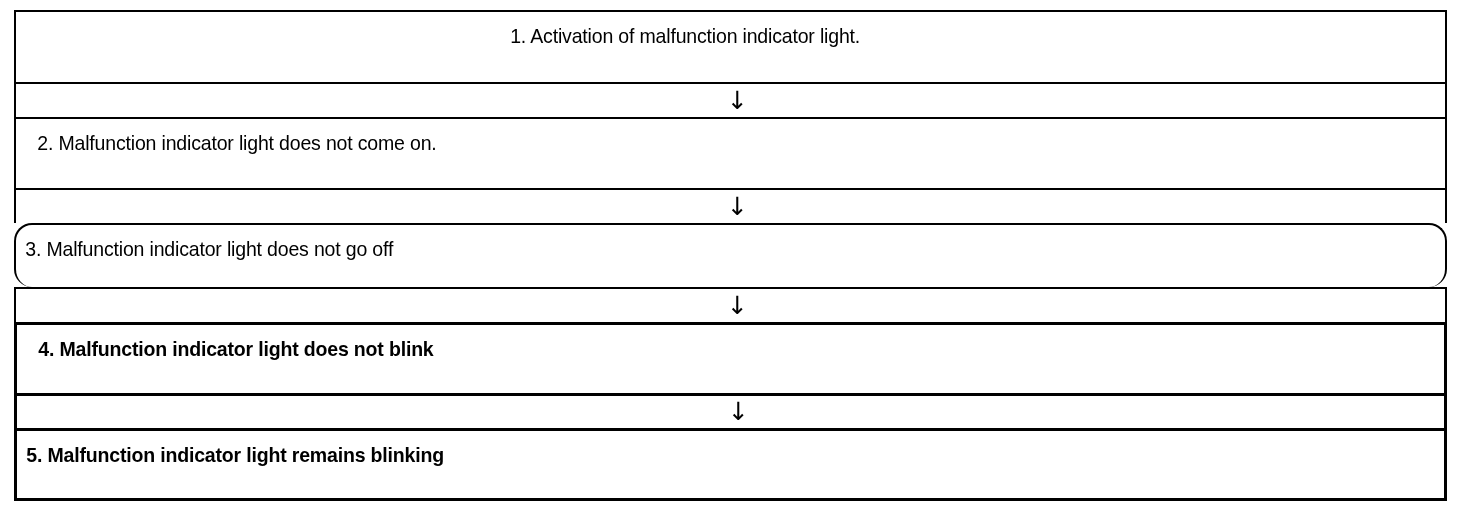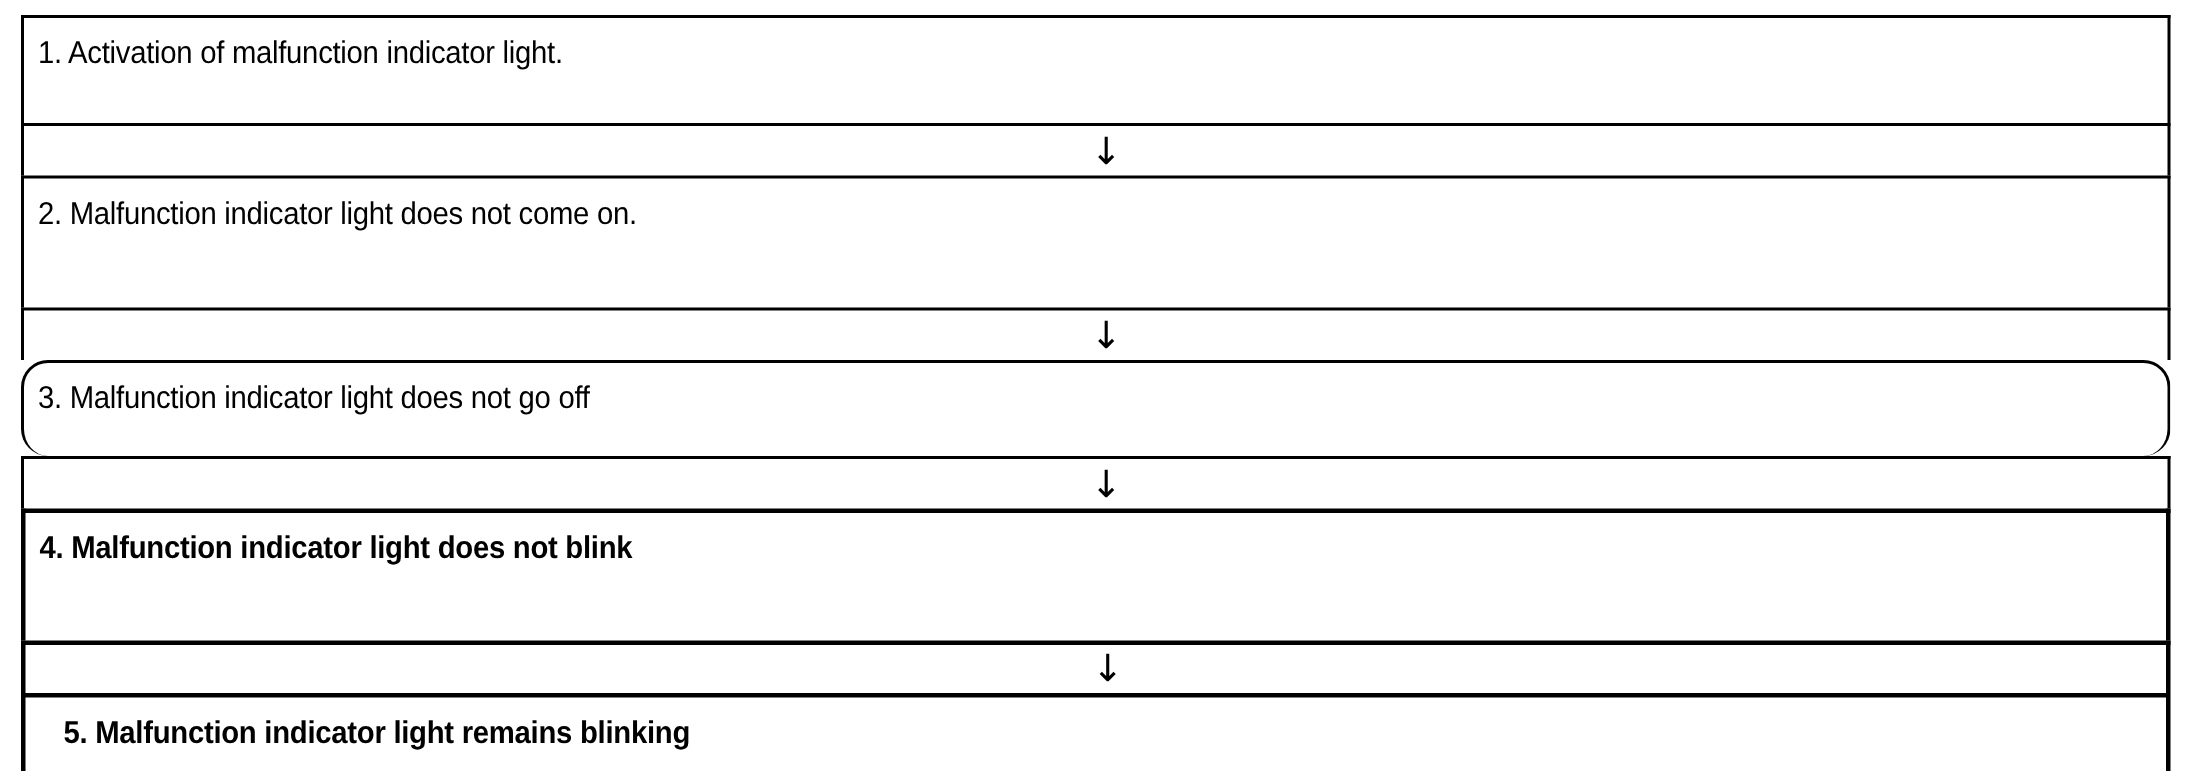--- a/index.html
+++ b/index.html
@@ -84,24 +84,24 @@
     top: 50%;
     transform: translateY(-52%);
     font-size: 25px;
     line-height: 1;
     color: #000000;
     font-family: "DejaVu Sans", sans-serif;
     user-select: none;
   }
 
   
-  .h-72 { height: 72px; }
-  .h-71 { height: 88px; }
+  .h-72 { height: 72px; text-align: center; }
+  .h-71 { height: 71px; padding-left: 12px; }
   .h-70 { height: 64px; border-radius: 18px; }
-  .h-73 { height: 73px; padding-left: 16px; }
+  .h-73 { height: 73px; }
 </style>
 </head>
 <body>
 
 <div class="page">
   <div class="flow">
 
     <div class="step-box first h-72">
       <span class="step-label">1. Activation of malfunction indicator light.</span>
     </div>

